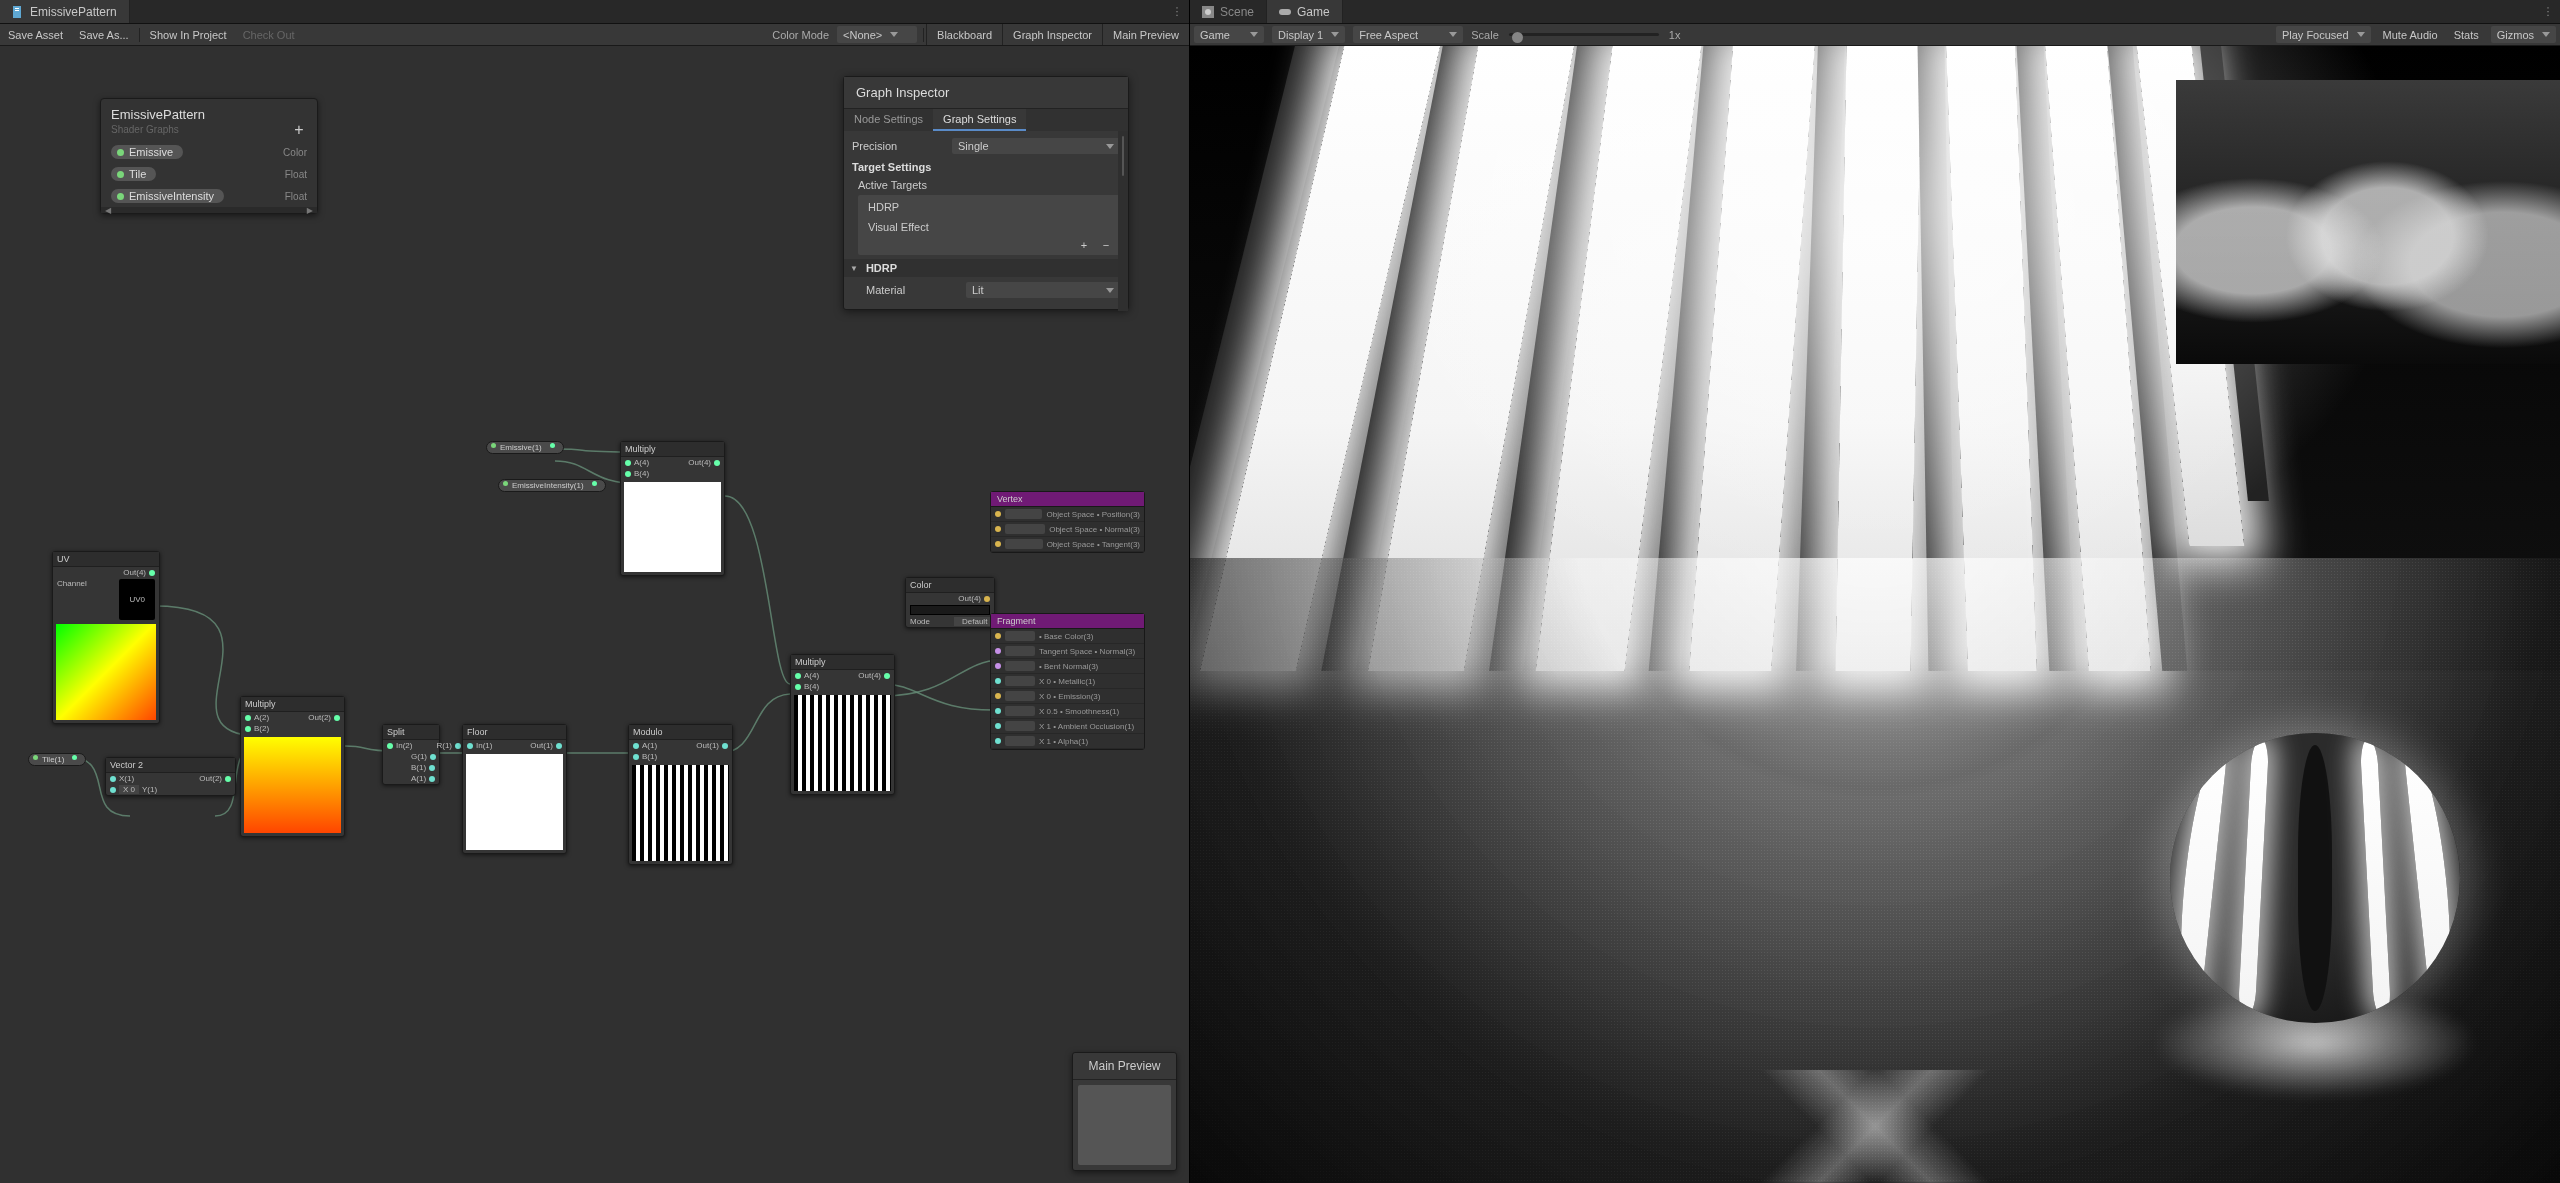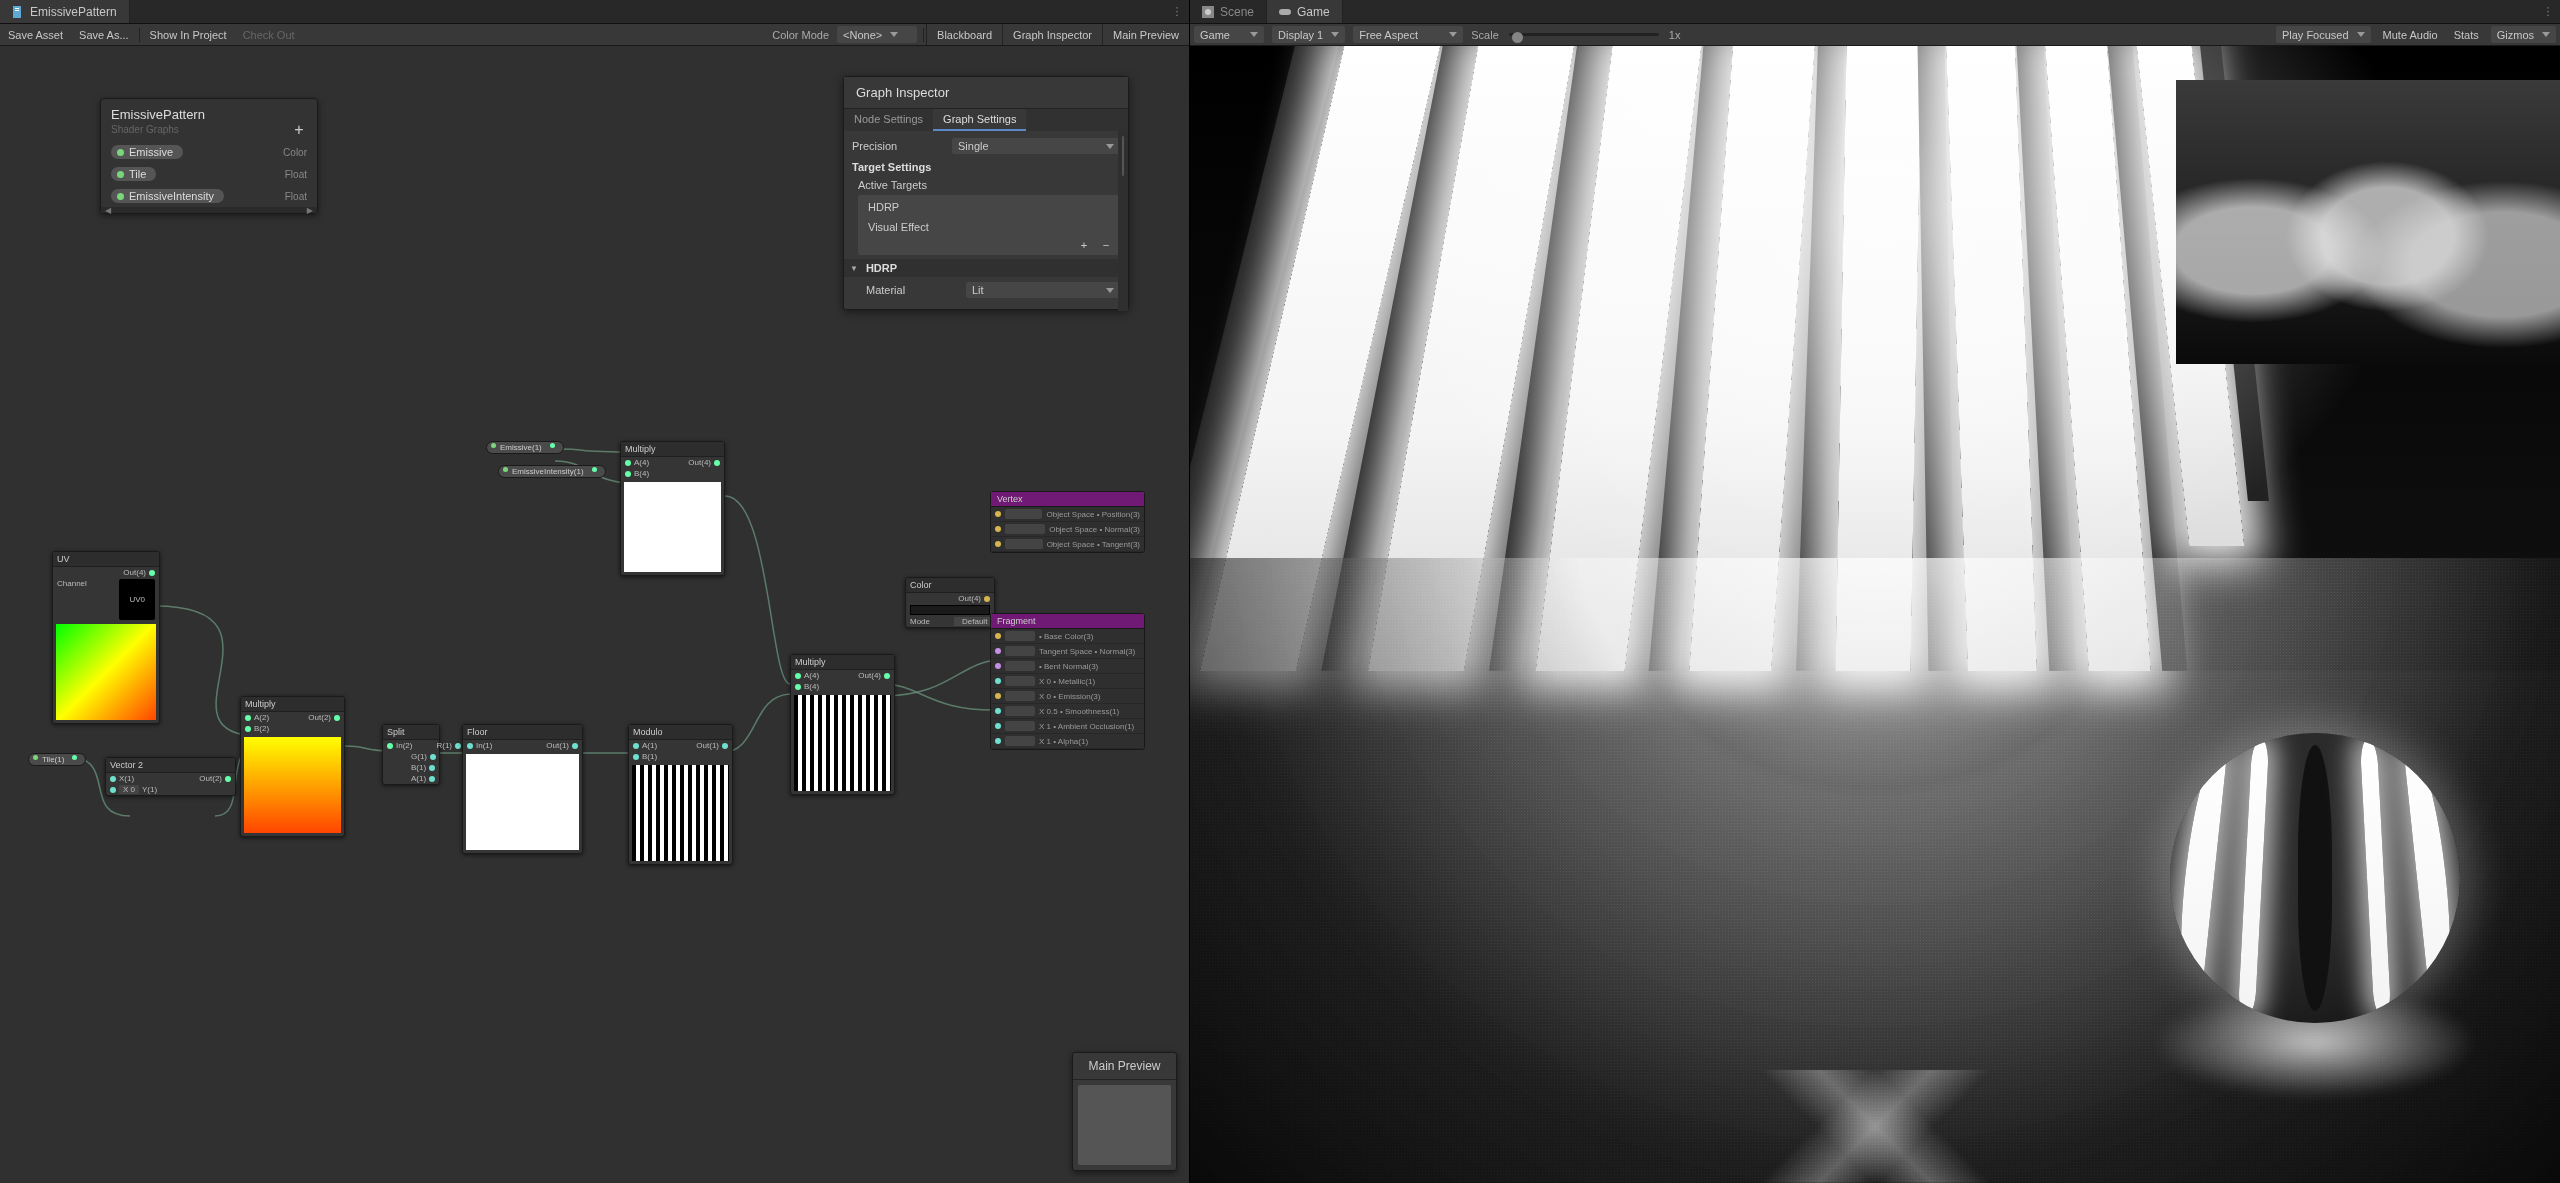--- a/index.html
+++ b/index.html
@@ -263,21 +263,21 @@
       <div class="main-preview">
         <div class="mp-title">Main Preview</div>
         <div class="mp-body"></div>
       </div>
 
       <div class="pillnode" style="top:395px;left:486px;">
           <span class="dot"></span>
           <span>Emissive(1)</span>
           <span class="op"></span>
         </div>
-      <div class="pillnode" style="top:419px;left:498px;">
+      <div class="pillnode" style="top:433px;left:498px;">
           <span class="dot"></span>
           <span>EmissiveIntensity(1)</span>
           <span class="op"></span>
         </div>
       <div class="pillnode" style="top:707px;left:28px;">
           <span class="dot"></span>
           <span>Tile(1)</span>
           <span class="op"></span>
         </div>
 
@@ -388,21 +388,21 @@
           </div>
         <div class="row">
             <span></span>
             <span class="p">
               <span>A(1)</span>
               <span class="port cyan"></span>
             </span>
           </div>
       </div>
 
-      <div class="node" style="top:678px;left:462px;width:121px;">
+      <div class="node" style="top:678px;left:462px;width:105px;">
         <div class="nh">Floor</div>
         <div class="row">
             <span class="p">
               <span class="port cyan"></span>
               <span>In(1)</span>
             </span>
             <span class="p">
               <span>Out(1)</span>
               <span class="port cyan"></span>
             </span>

